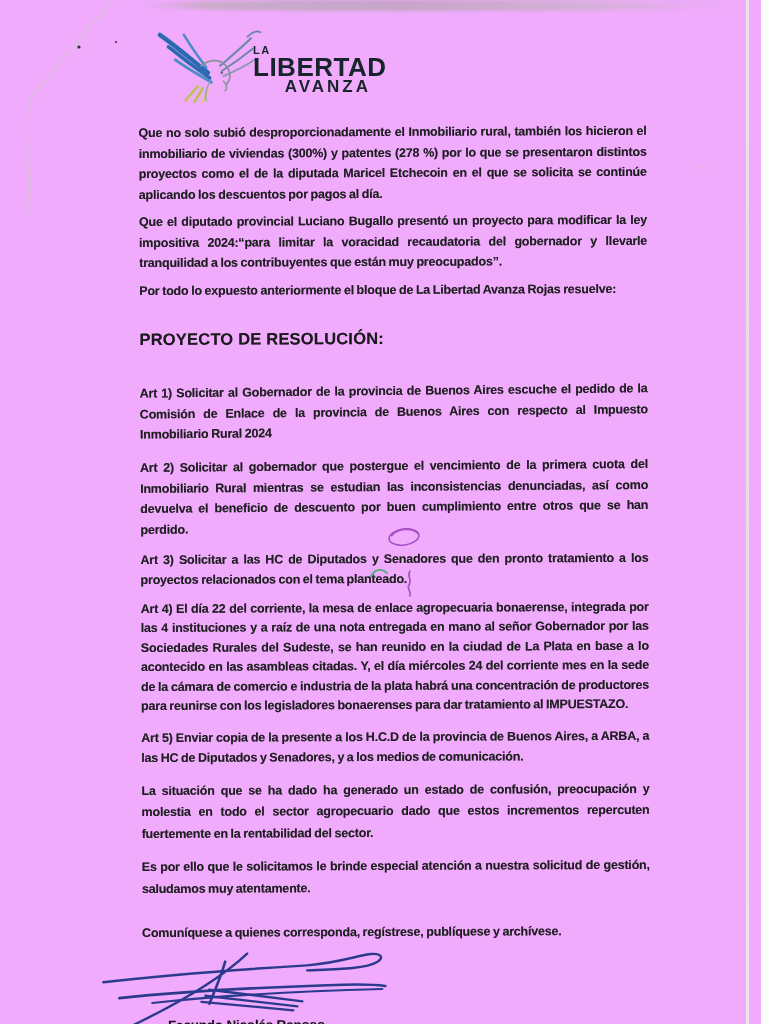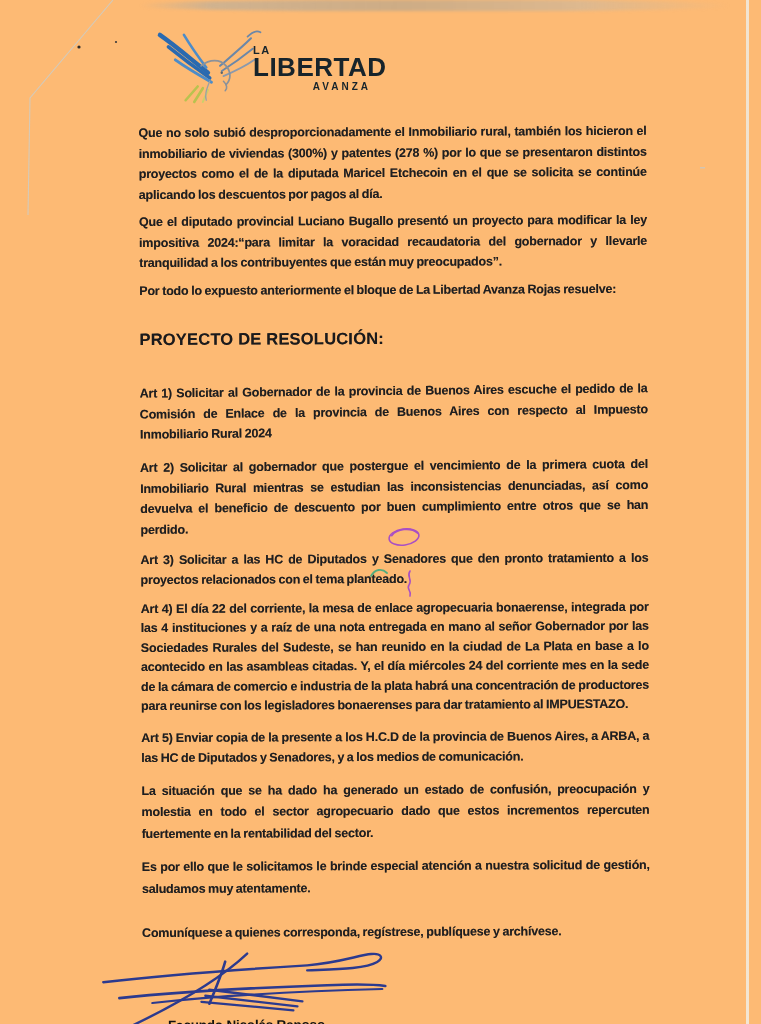--- a/index.html
+++ b/index.html
@@ -6,21 +6,21 @@
   html, body { margin: 0; padding: 0; }
   body {
     background: #fbfbf9;
     font-family: "Liberation Sans", sans-serif;
     width: 761px;
   }
   .page {
     position: relative;
     width: 761px;
     height: 1024px;
-    background: #fdba74;
+    background: #f0abfc;
     overflow: hidden;
     color: #1e1e20;
   }
   
   .bleed-through {
     position: absolute;
     left: 140px; top: 0; width: 590px; height: 11px;
     background: linear-gradient(90deg,
       rgba(190,190,185,0) 0%,
       rgba(172,172,165,0.55) 12%,
@@ -35,21 +35,21 @@
     position: absolute; right: 12px; top: 0; width: 3px; height: 100%;
     background: linear-gradient(180deg, #efefe9, #e9e9e2 40%, #f1f1eb);
     opacity: 0.8;
   }
   
   .logo { position: absolute; left: 145px; top: 26px; width: 230px; height: 90px; }
   .eagle { position: absolute; left: 0; top: 2px; width: 126px; height: 86px; }
   .logo-text { position: absolute; left: 108px; top: 18px; width: 120px; color: #17242b; }
   .logo-la { font-size: 11px; font-weight: 700; letter-spacing: 1.5px; line-height: 12px; }
   .logo-libertad { font-size: 26px; font-weight: 700; letter-spacing: 0.5px; line-height: 23px; }
-  .logo-avanza { font-size: 10px; font-weight: 700; letter-spacing: 3px; line-height: 15px; text-align: right; padding-right: 2px; }
+  .logo-avanza { font-size: 17px; font-weight: 700; letter-spacing: 3px; line-height: 15px; text-align: right; padding-right: 2px; }
   
   .content { position: relative; padding: 122px 115px 0 138px; transform: rotate(-0.25deg); transform-origin: 50% 0; }
   .para {
     width: 508px;
     margin: 0 0 8px 0;
     text-align: justify;
     font-size: 12.5px;
     font-weight: 700;
     line-height: 20.5px;
     letter-spacing: -0.2px;

